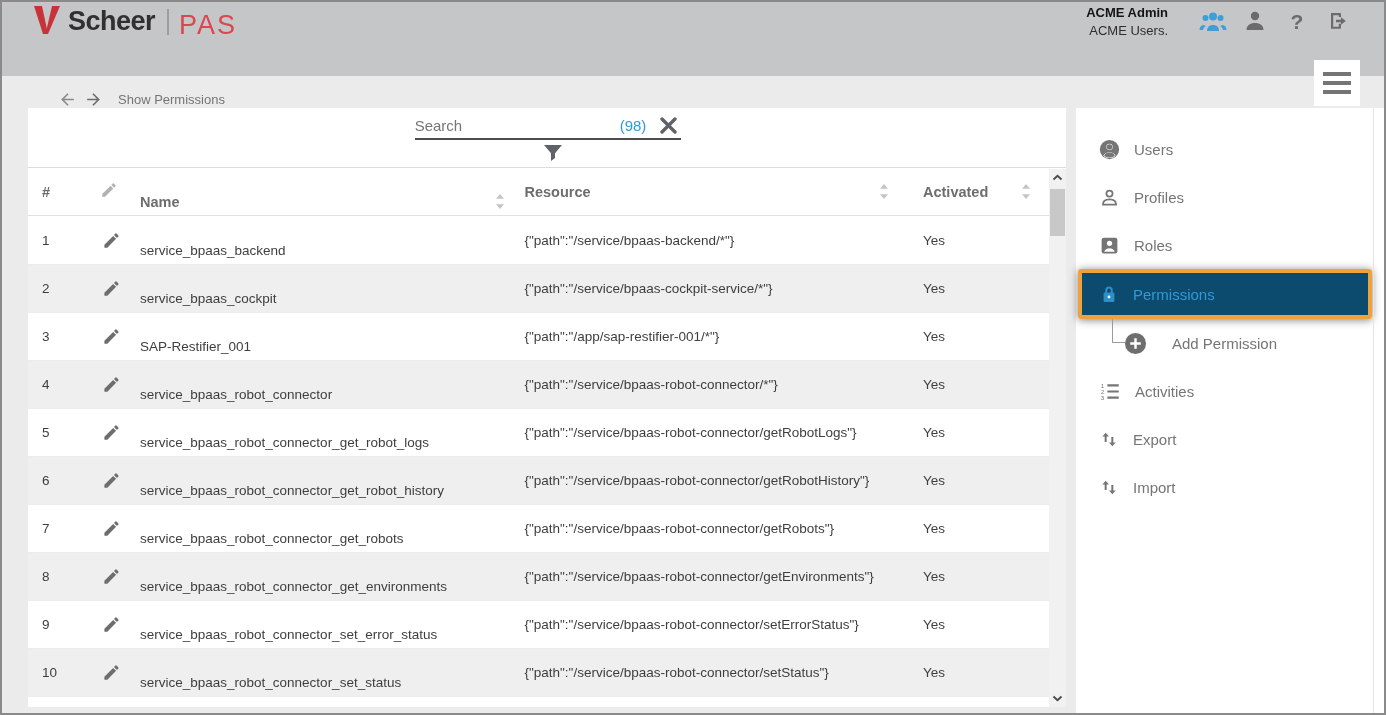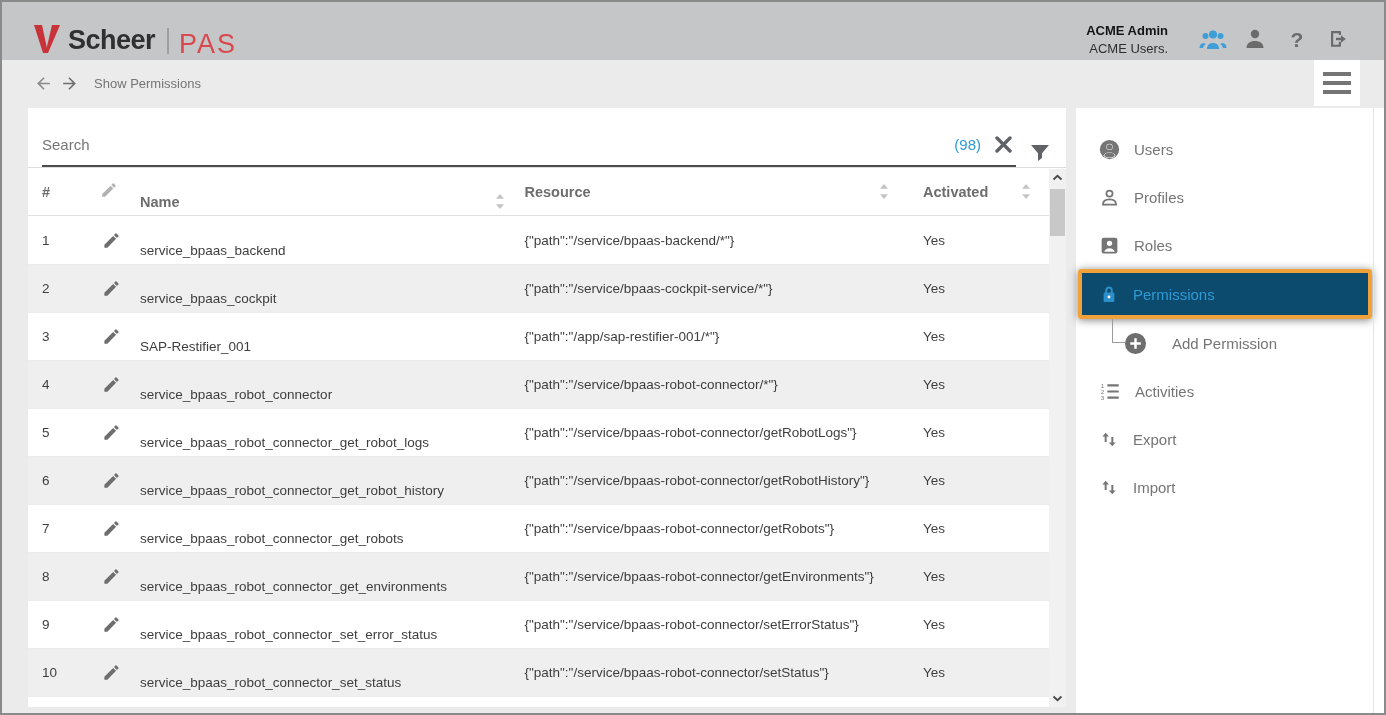--- a/index.html
+++ b/index.html
@@ -7,22 +7,22 @@
   body {
     font-family:"Liberation Sans","DejaVu Sans",sans-serif;
     border:2px solid #8a8a8a;
     background:#ebebeb;
     position:relative;
     color:#3e3e3e;
   }
 
   
   .topbar {
-    height:58px; background:#c5c6c8;
-    display:flex; align-items:flex-end;
+    height:74px; background:#c5c6c8;
+    display:flex; align-items:flex-start;
     padding:0 24px 0 30px;
   }
   .logo { display:flex; align-items:center; cursor:pointer; }
   .logo-mark { margin-right:6px; }
   .logo-brand { font-size:27px; font-weight:700; color:#303030; letter-spacing:-0.5px; }
   .logo-sep { width:2px; height:26px; background:#9d9ea0; margin:0 10px 0 12px; }
   .logo-product { font-size:27px; font-weight:400; color:#d9474f; letter-spacing:2px;margin-top:8px; }
 
   .topbar-right { margin-left:auto; display:flex; align-items:center; }
   .user-block { text-align:right; margin-right:24px; line-height:1.35; }
@@ -30,21 +30,21 @@
   .user-org  { font-size:13px; color:#2e2e2e; }
   .top-icon {
     width:42px; height:40px; display:flex; align-items:center; justify-content:center;
     background:none; border:none; cursor:pointer;
   }
   .help-glyph { font-size:21px; font-weight:700; color:#6b6b6b; }
 
   
   .crumbbar {
     height:46px; background:#ebebeb;
-    display:flex; align-items:center; padding-left:28px;
+    display:flex; align-items:center; padding-left:52px;
   }
   .nav-arrow { background:none; border:none; cursor:pointer; width:26px; height:26px;
     display:flex; align-items:center; justify-content:center; }
   .crumb-title { margin-left:12px; font-size:13px; color:#757575; }
 
   .hamburger-box {
     position:absolute; top:58px; right:24px; width:46px; height:46px;
     background:#ffffff; display:flex; flex-direction:column; gap:5px;
     align-items:center; justify-content:center; border:none; cursor:pointer; z-index:5;
   }
@@ -53,22 +53,22 @@
   
   .main { position:absolute; left:0; right:0; top:104px; bottom:0; }
 
   .table-panel {
     position:absolute; left:26px; top:2px; width:1038px; bottom:6px;
     background:#fff;
   }
 
   
   .search-row {
-    height:60px; display:flex; align-items:flex-end;
-    padding:0 12px 0 14px; border-bottom:1px solid #dcdcdc;
+    height:60px; display:flex; align-items:center;
+    padding:0 12px 0 14px; border-bottom:1px solid #dcdcdc;flex-direction:column;
   }
   .search-field {
     flex:1; display:flex; align-items:center;
     border-bottom:2px solid #4c4c4c; height:44px; margin-top:4px;
   }
   .search-input {
     flex:1; border:none; outline:none; font-size:15px; color:#3e3e3e;
     font-family:inherit; background:transparent;
   }
   .search-input::placeholder { color:#757575; opacity:1; }

